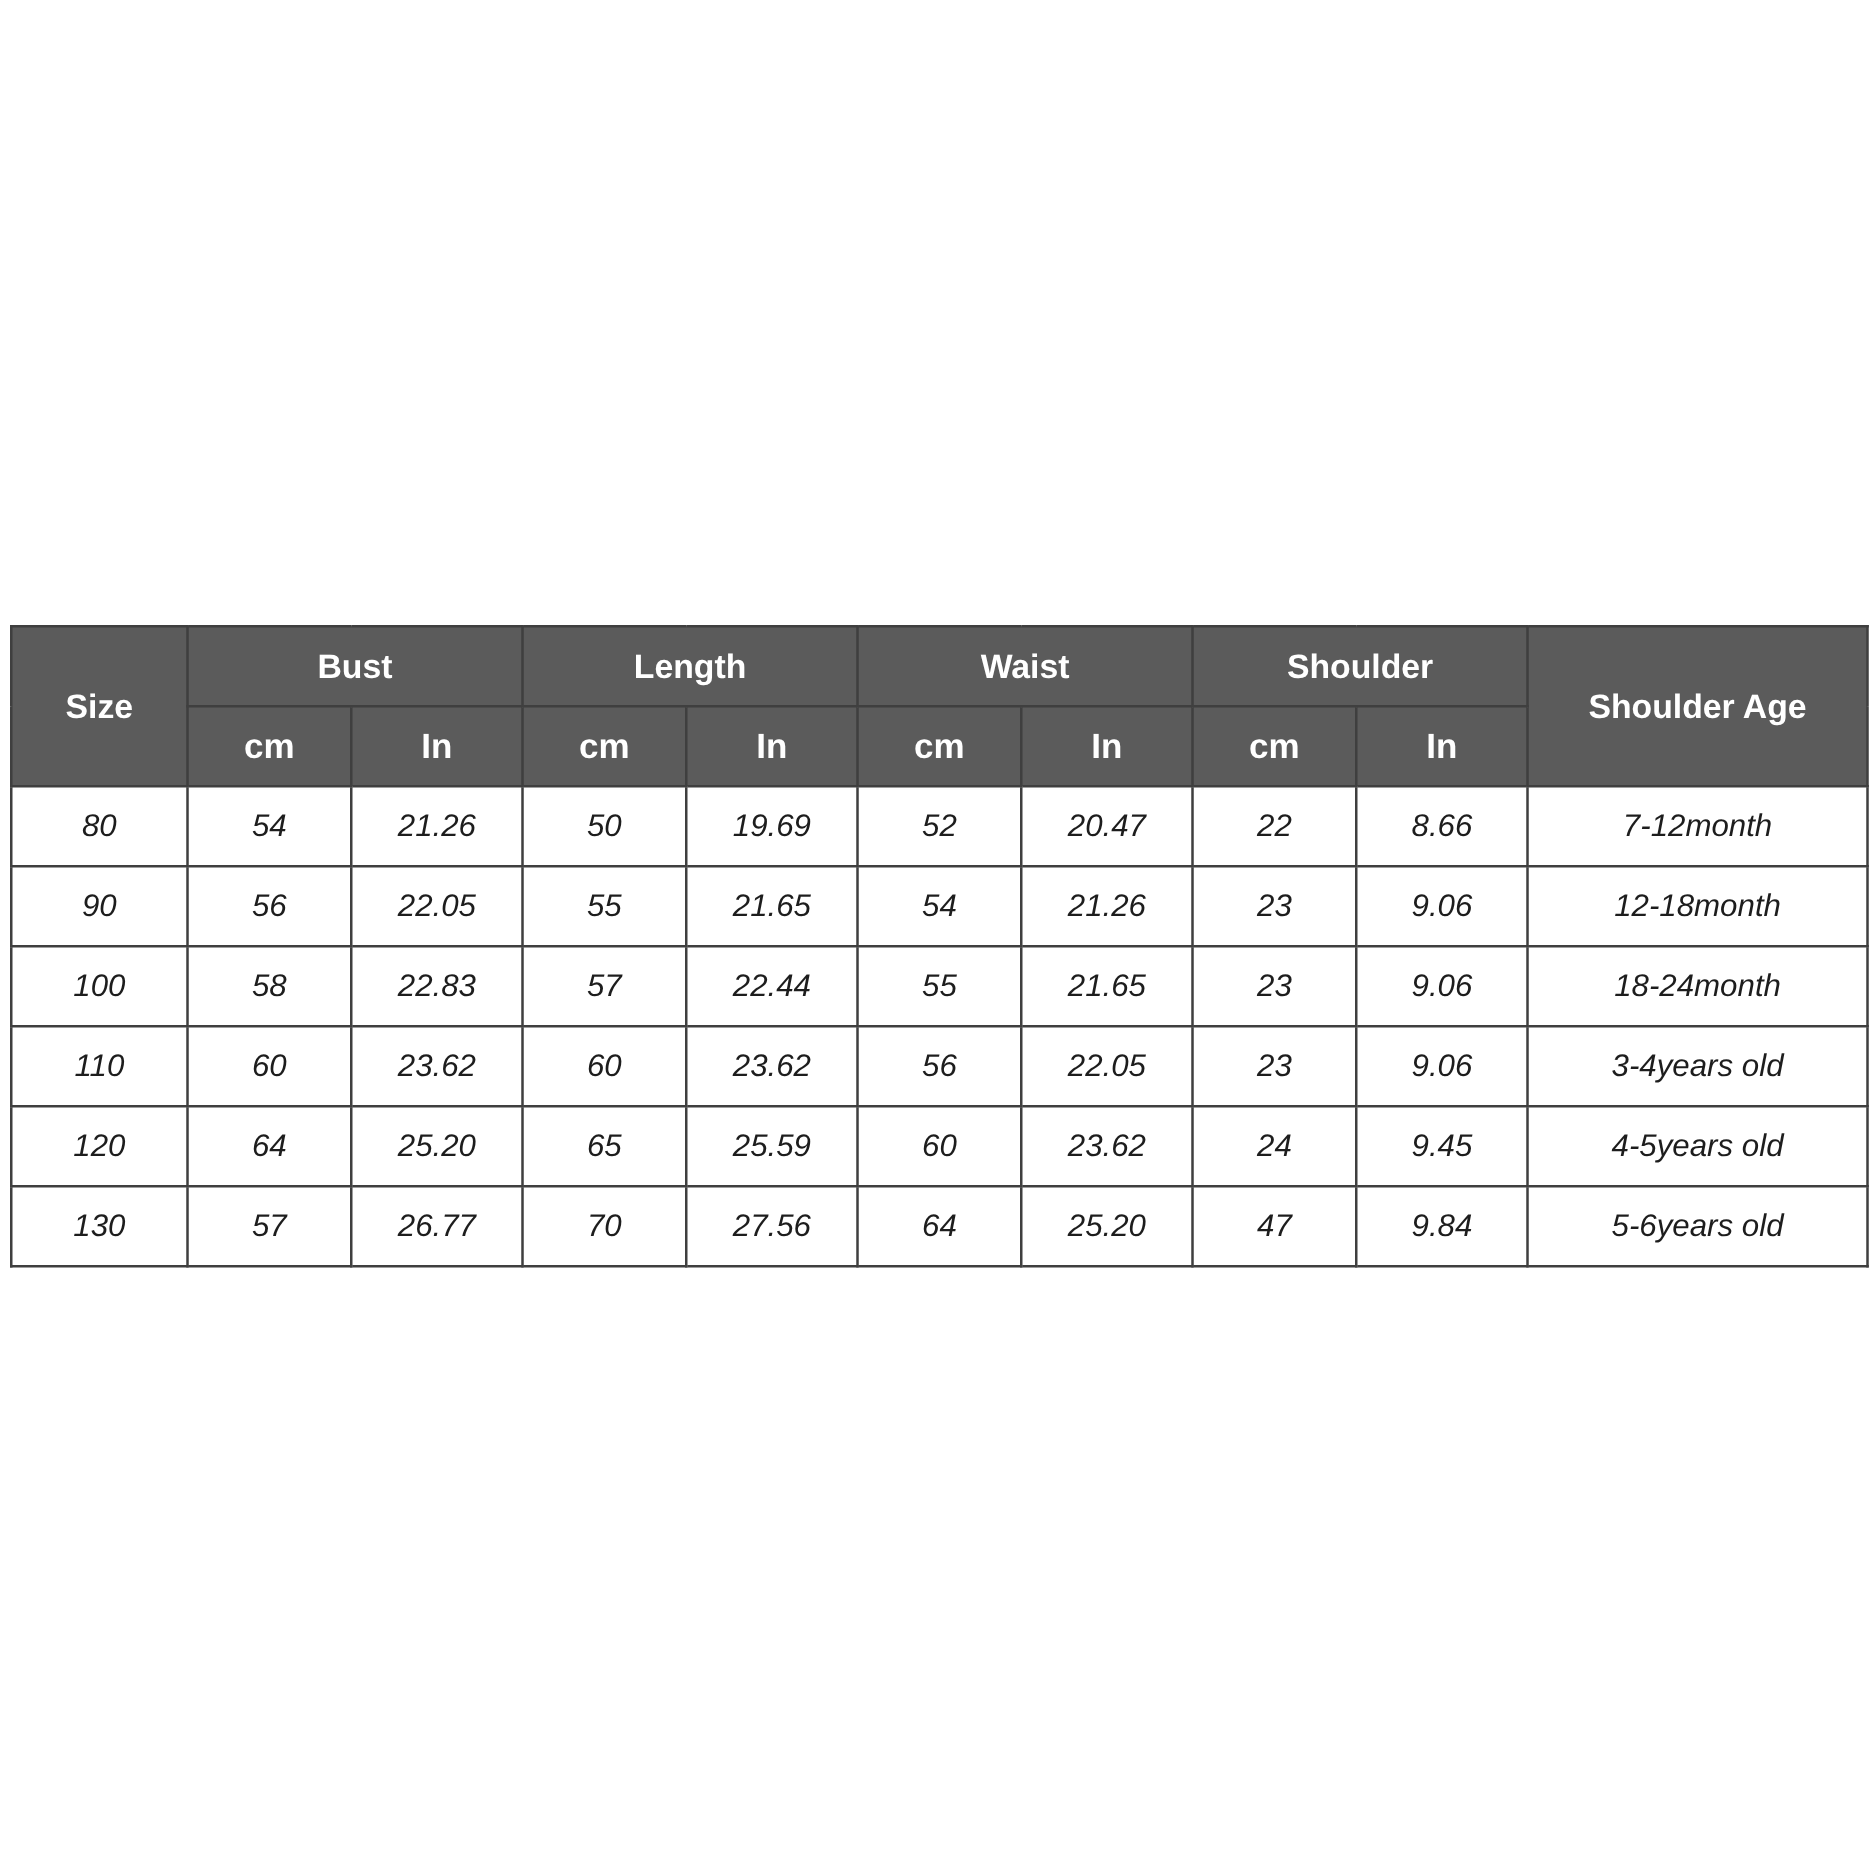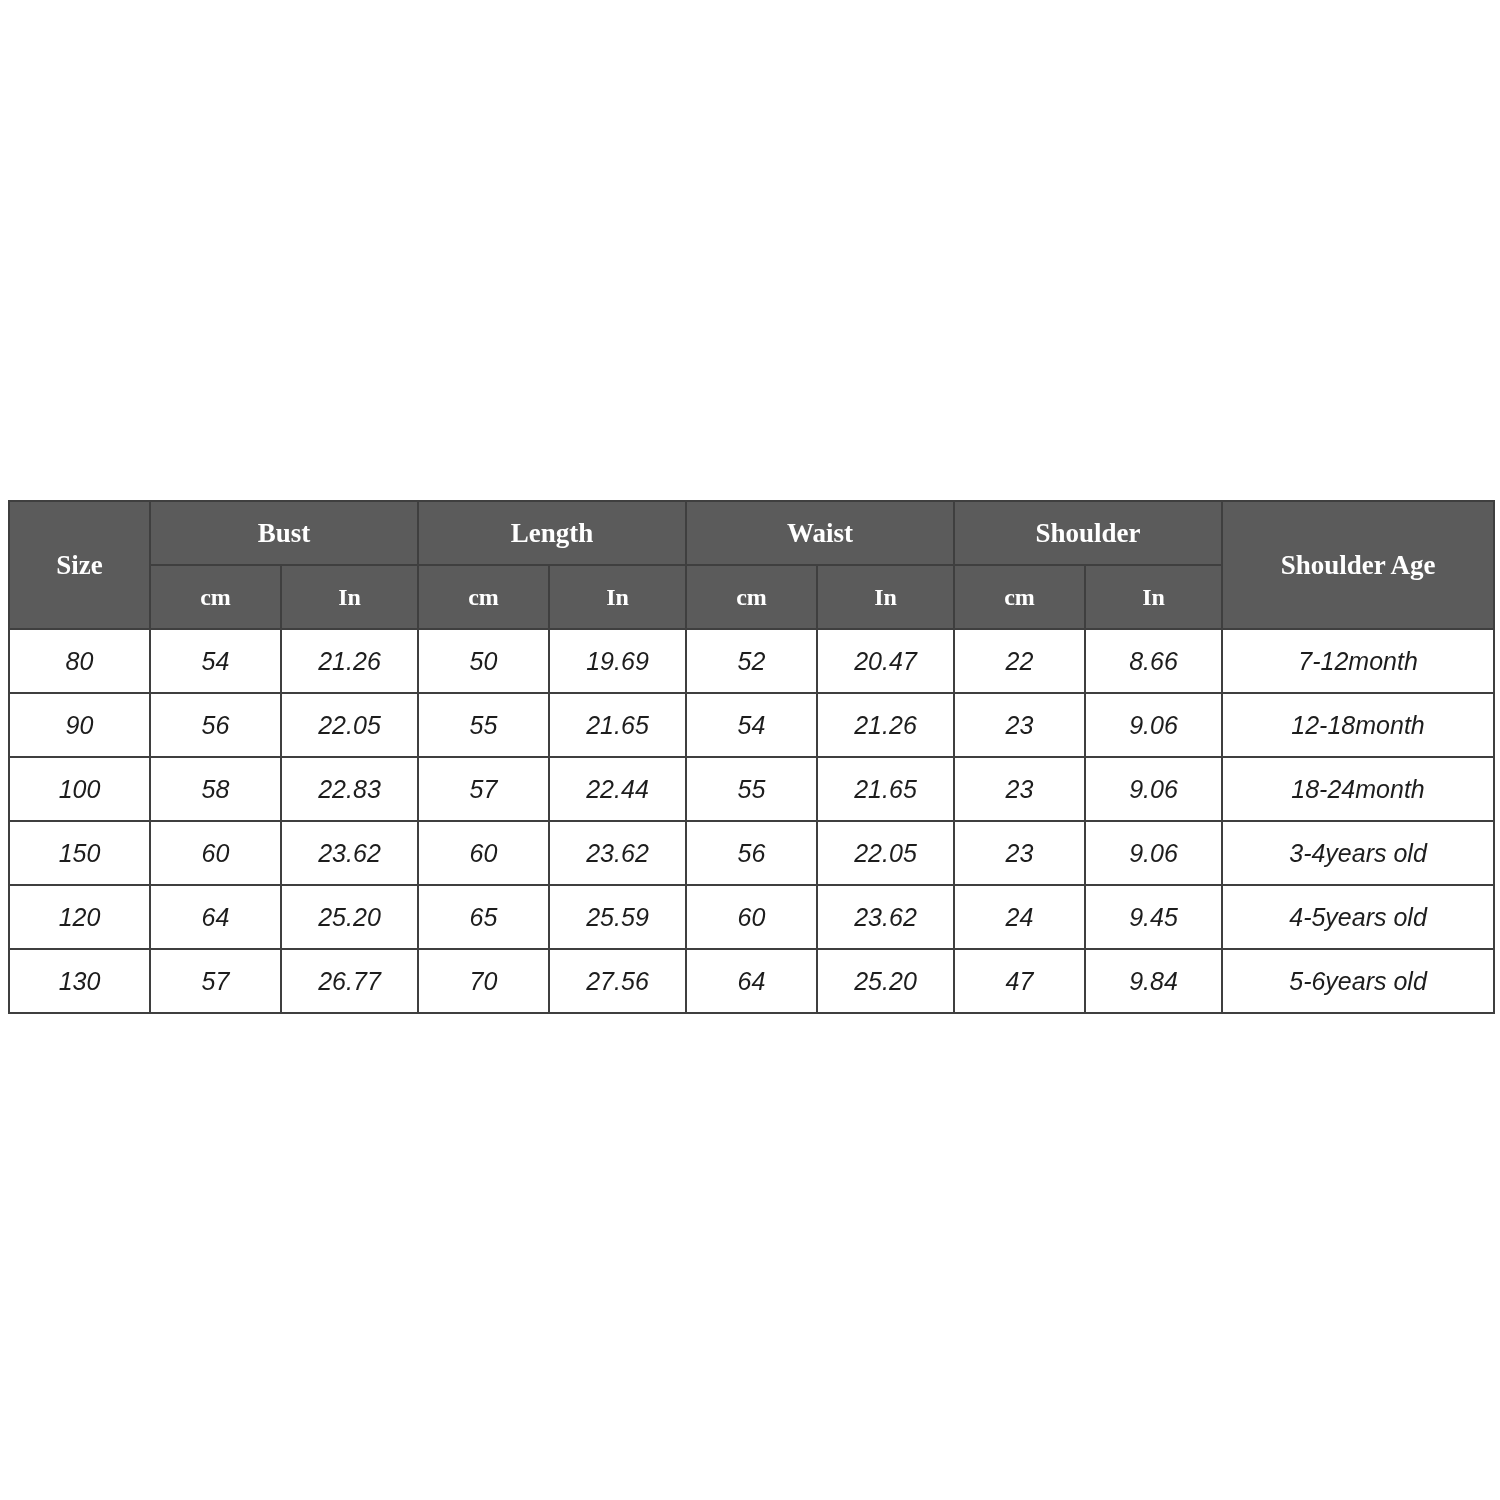--- a/index.html
+++ b/index.html
@@ -34,24 +34,23 @@
     font-weight: normal;
     padding: 0;
     background: #ffffff;
   }
   table.size-chart thead th {
     background: #5b5b5b;
     color: #ffffff;
     font-weight: bold;
     font-size: 27px;
     border-color: #3f3f3f;
-    font-family: Liberation Serif, serif;
   }
   table.size-chart thead th.sub {
-    font-size: 24px;
+    font-size: 28px;
   }
   thead tr.row-top th { height: 62px; }
   thead tr.row-sub th { height: 62px; }
   tbody tr td { height: 62px; font-style: italic; }
 
   
   col.c-size      { width: 141px; }
   col.c-unit      { width: 131px; }
   col.c-unit-wide { width: 137px; }
   col.c-age       { width: 272px; }
@@ -124,21 +123,21 @@
         <td>22.83</td>
         <td>57</td>
         <td>22.44</td>
         <td>55</td>
         <td>21.65</td>
         <td>23</td>
         <td>9.06</td>
         <td>18-24month</td>
       </tr>
       <tr>
-        <td>150</td>
+        <td>110</td>
         <td>60</td>
         <td>23.62</td>
         <td>60</td>
         <td>23.62</td>
         <td>56</td>
         <td>22.05</td>
         <td>23</td>
         <td>9.06</td>
         <td>3-4years old</td>
       </tr>

